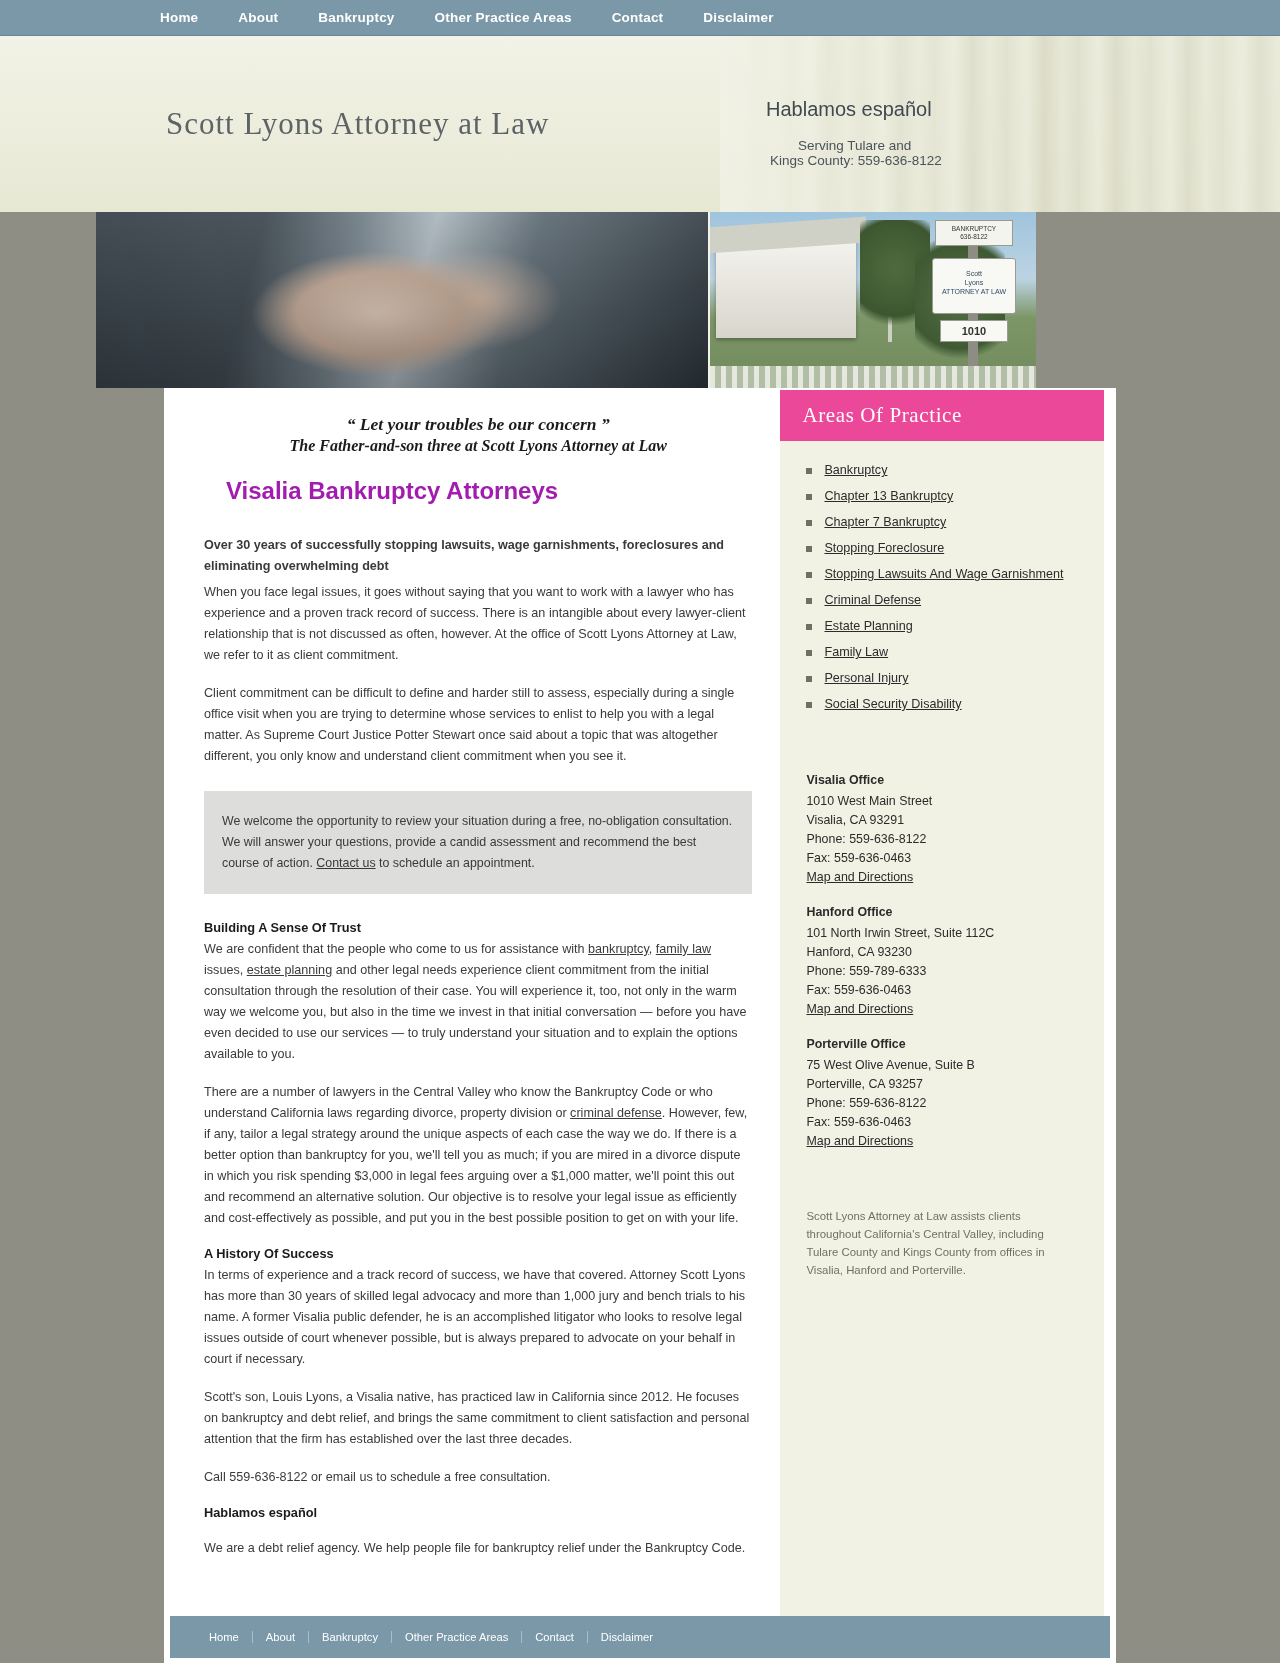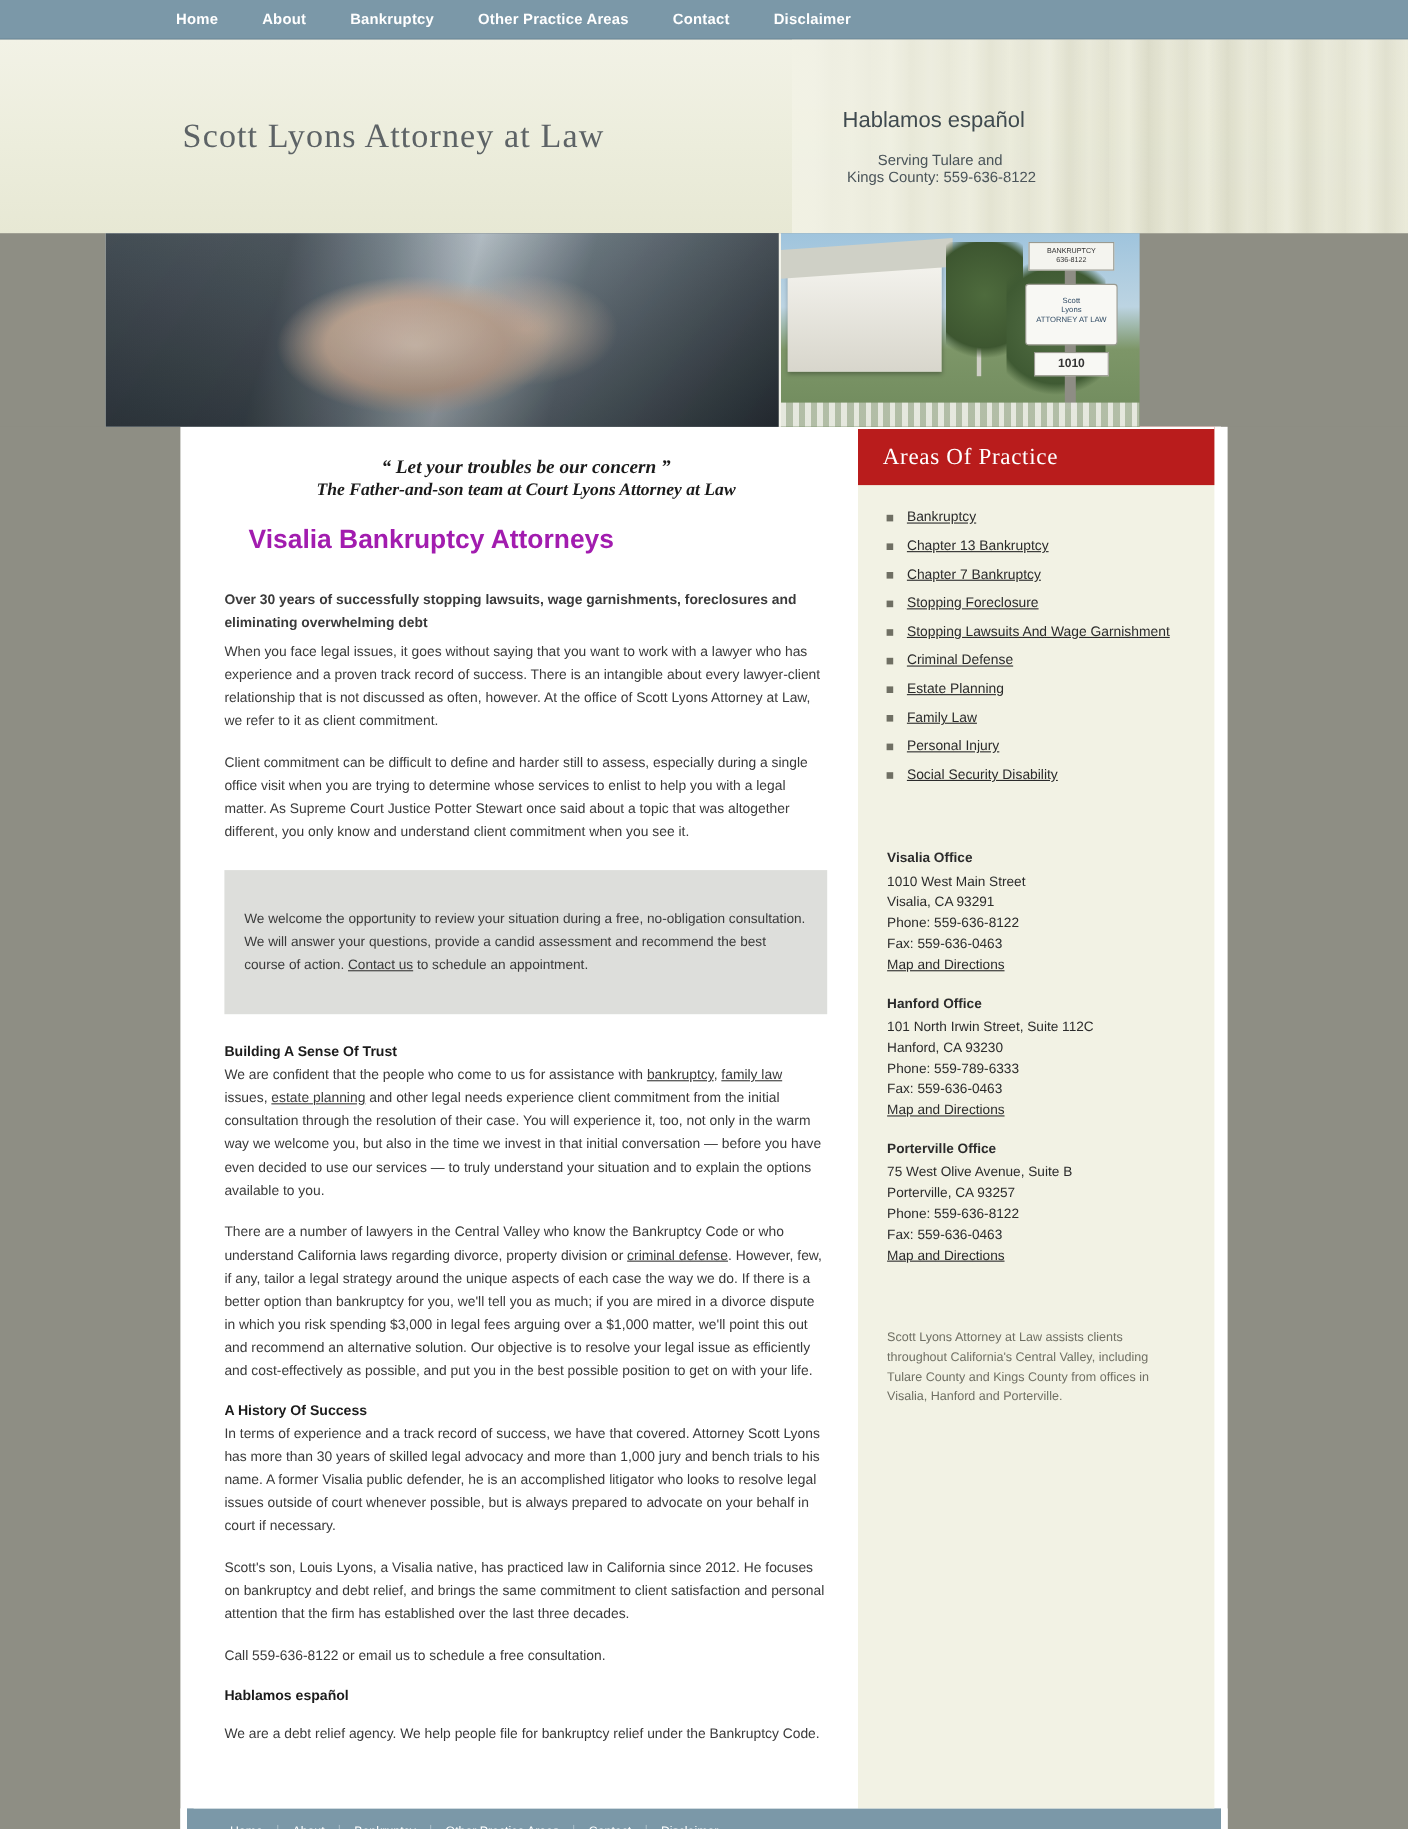--- a/index.html
+++ b/index.html
@@ -201,30 +201,30 @@
   }
   .lede { font-weight:bold; color:#1b1b1b; margin-bottom:5px !important; }
   h2.sub {
     font-size:12.8px;
     font-weight:bold;
     color:#1b1b1b;
     margin:0 0 4px 0;
   }
   .callout {
     background:#dddedb;
-    padding:34px 18px;
+    padding:20px 18px;
     margin:24px 0 26px 0;
   }
   .callout p { margin:0; font-size:12.4px; line-height:21px; }
   a { color:#2f3a40; }
   .content a { color:#3a3a3a; text-decoration:underline; }
 
   
   .sb-head {
-    background:#b91c1c;
+    background:#ec4899;
     color:#ffffff;
     font-family:"Liberation Serif", serif;
     font-size:21px;
     letter-spacing:.6px;
     padding:13px 0 13px 22px;
     border-top:2px solid #ffffff;
   }
   .sb-body { padding:22px 22px 26px 26px; }
   ul.practice { list-style:none; margin:0; padding:0; }
   ul.practice li {
@@ -320,21 +320,21 @@
       </div>
     </div>
   </div>
 
   <div class="midband">
     <div class="outer">
       <div class="shell">
 
         <main class="content">
           <div class="quote">“ Let your troubles be our concern ”</div>
-          <div class="quote2">The Father-and-son team at Court Lyons Attorney at Law</div>
+          <div class="quote2">The Father-and-son three at Scott Lyons Attorney at Law</div>
 
           <h1 class="pagetitle">Visalia Bankruptcy Attorneys</h1>
 
           <p class="lede">Over 30 years of successfully stopping lawsuits, wage garnishments, foreclosures and eliminating overwhelming debt</p>
           <p>When you face legal issues, it goes without saying that you want to work with a lawyer who has experience and a proven track record of success. There is an intangible about every lawyer-client relationship that is not discussed as often, however. At the office of Scott Lyons Attorney at Law, we refer to it as client commitment.</p>
           <p>Client commitment can be difficult to define and harder still to assess, especially during a single office visit when you are trying to determine whose services to enlist to help you with a legal matter. As Supreme Court Justice Potter Stewart once said about a topic that was altogether different, you only know and understand client commitment when you see it.</p>
 
           <div class="callout">
             <p><span>We welcome the opportunity to review your situation during a free, no-obligation consultation. We will answer your questions, provide a candid assessment and recommend the best course of action. </span><a href="#">Contact us</a><span> to schedule an appointment.</span></p>
           </div>

